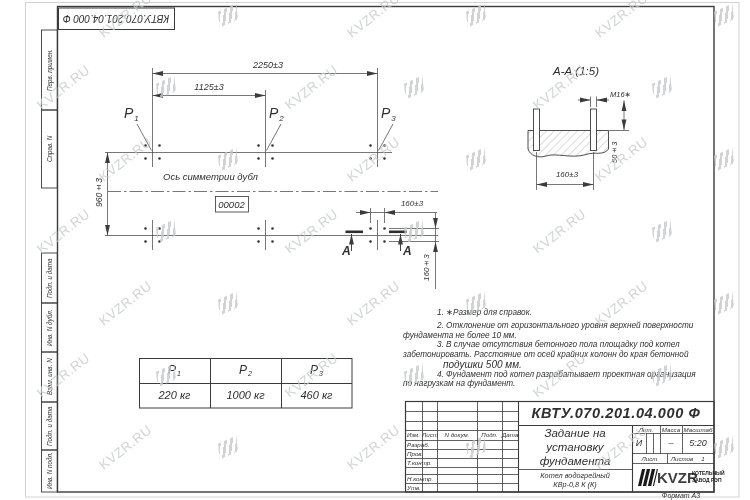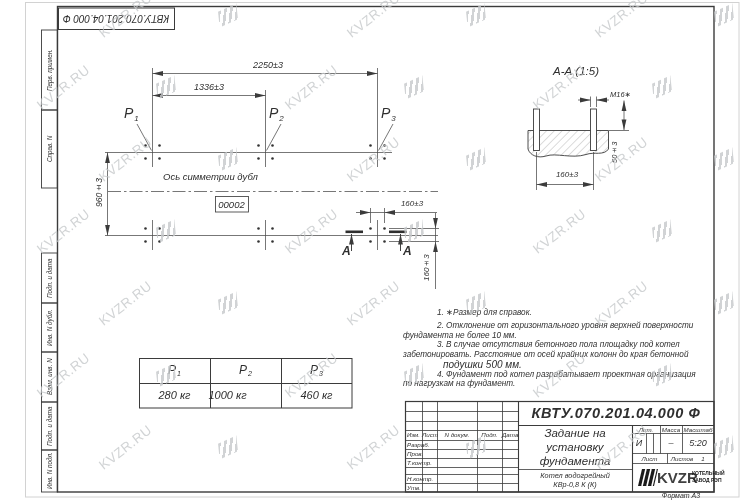--- a/index.html
+++ b/index.html
@@ -186,21 +186,21 @@
 
   <div class="t v c" style="left:42px;top:30px;width:15px;height:80px;line-height:15px;font-size:6.3px;">Перв. примен.</div>
   <div class="t v c" style="left:42px;top:110px;width:15px;height:78px;line-height:15px;font-size:6.3px;">Справ. N</div>
   <div class="t v c" style="left:42px;top:253px;width:15px;height:50px;line-height:15px;font-size:6.3px;">Подп. и дата</div>
   <div class="t v c" style="left:42px;top:303px;width:15px;height:49px;line-height:15px;font-size:6.3px;">Инв. N дубл.</div>
   <div class="t v c" style="left:42px;top:352px;width:15px;height:50px;line-height:15px;font-size:6.3px;">Взам. инв. N</div>
   <div class="t v c" style="left:42px;top:402px;width:15px;height:48px;line-height:15px;font-size:6.3px;">Подп. и дата</div>
   <div class="t v c" style="left:42px;top:450px;width:15px;height:42px;line-height:15px;font-size:6.3px;">Инв. N подл.</div>
 
   <div class="t c" style="left:238px;top:61px;width:60px;font-size:9px;">2250±3</div>
-  <div class="t c" style="left:179px;top:83px;width:60px;font-size:9px;">1336±3</div>
+  <div class="t c" style="left:179px;top:83px;width:60px;font-size:9px;">1125±3</div>
   <div class="t v c" style="left:93px;top:170px;width:13px;height:46px;line-height:13px;font-size:8.5px;">960±3</div>
   <div class="t" style="left:163px;top:172px;font-size:9.5px;">Ось симметрии дубл</div>
   <div class="t c" style="left:215px;top:197px;width:33px;height:15px;line-height:15px;font-size:9.5px;">00002</div>
   <div class="t c" style="left:390px;top:200px;width:44px;font-size:8px;">160±3</div>
   <div class="t v c" style="left:421px;top:248px;width:12px;height:40px;line-height:12px;font-size:8px;">160±3</div>
 
   <div class="t" style="left:124px;top:106px;font-size:14px;">
     <span>P</span><span class="psub">1</span>
   </div>
   <div class="t" style="left:269px;top:106px;font-size:14px;">
@@ -229,22 +229,22 @@
 
   <div class="t c" style="left:139px;top:358px;width:71px;height:25px;line-height:25px;font-size:12px;">
     <span>P</span><span class="psub2">1</span>
   </div>
   <div class="t c" style="left:210px;top:358px;width:71px;height:25px;line-height:25px;font-size:12px;">
     <span>P</span><span class="psub2">2</span>
   </div>
   <div class="t c" style="left:281px;top:358px;width:71px;height:25px;line-height:25px;font-size:12px;">
     <span>P</span><span class="psub2">3</span>
   </div>
-  <div class="t c" style="left:139px;top:383px;width:71px;height:25px;line-height:25px;font-size:11px;">280  кг</div>
-  <div class="t c" style="left:192px;top:383px;width:71px;height:15px;line-height:25px;font-size:11px;">1000  кг</div>
+  <div class="t c" style="left:139px;top:383px;width:71px;height:25px;line-height:25px;font-size:11px;">220  кг</div>
+  <div class="t c" style="left:210px;top:383px;width:71px;height:15px;line-height:25px;font-size:11px;">1000  кг</div>
   <div class="t c" style="left:281px;top:383px;width:71px;height:25px;line-height:25px;font-size:11px;">460  кг</div>
 
   <div class="t c stamp-doc" style="left:518px;top:402px;width:196px;height:23px;line-height:23px;font-size:14.5px;">КВТУ.070.201.04.000  Ф</div>
 
   <div class="t c" style="left:405px;top:432px;width:17px;font-size:6.2px;">Изм.</div>
   <div class="t c" style="left:422px;top:432px;width:15px;font-size:6.2px;">Лист</div>
   <div class="t c" style="left:437px;top:432px;width:40px;font-size:6.2px;">N докум.</div>
   <div class="t c" style="left:477px;top:432px;width:25px;font-size:6.2px;">Подп.</div>
   <div class="t c" style="left:502px;top:432px;width:16px;font-size:6.2px;">Дата</div>
 

